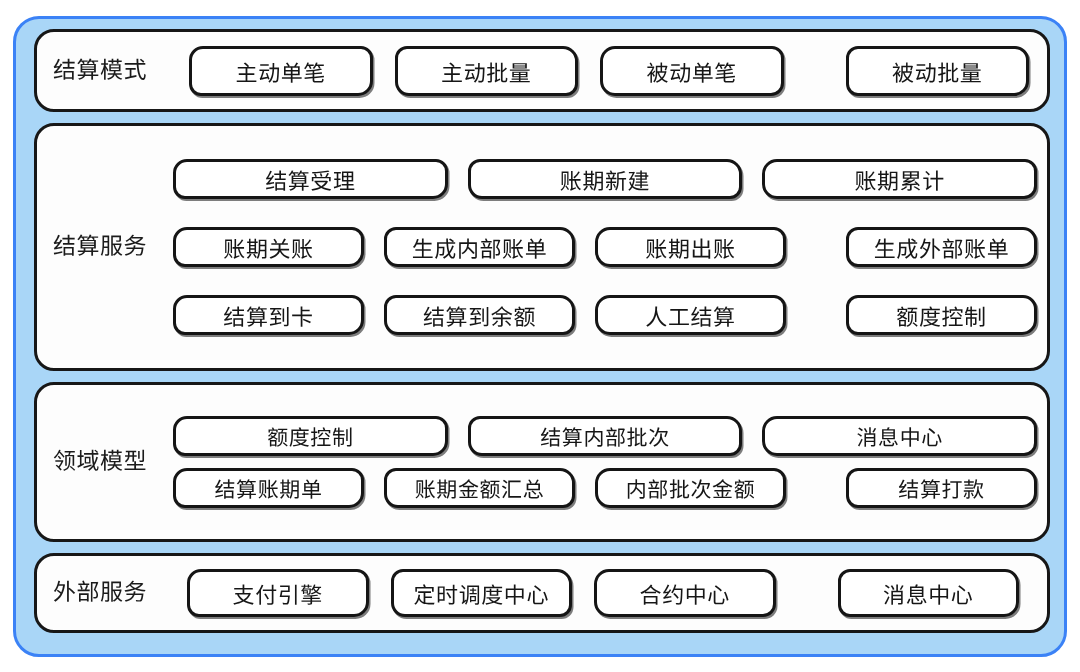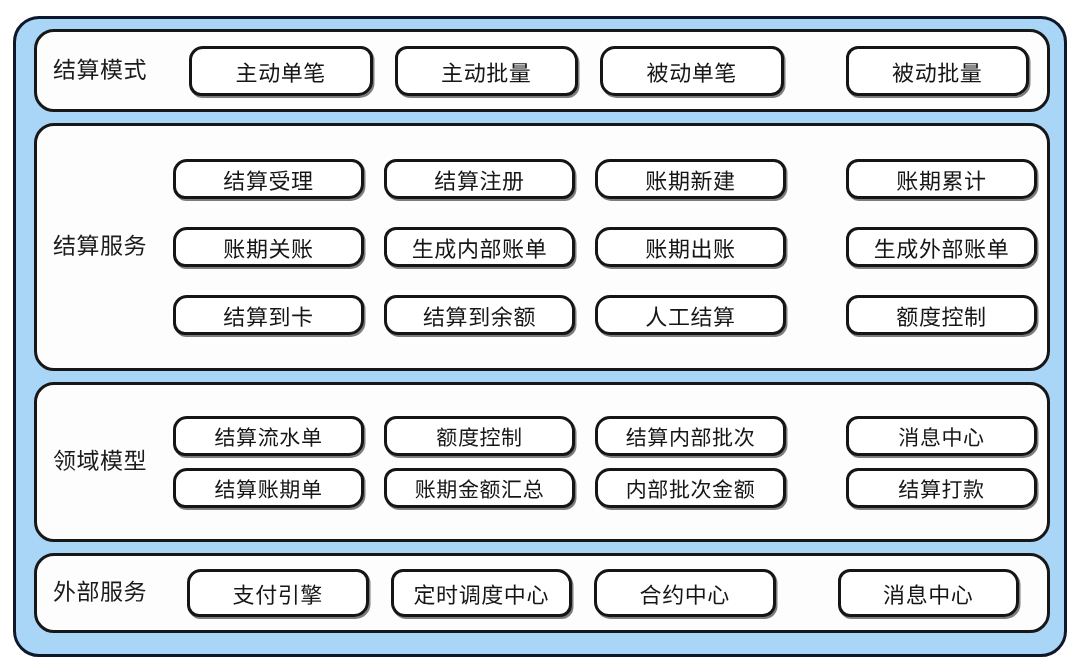--- a/index.html
+++ b/index.html
@@ -25,21 +25,21 @@
 
   
   .outer-frame {
     position: absolute;
     left: 13px;
     top: 16px;
     width: 1054px;
     height: 641px;
     box-sizing: border-box;
     background: #a9d6f7;
-    border: 3px solid #0f172a;
+    border: 3px solid #3b82f6;
     border-radius: 26px;
     padding: 10px 14px 10px 18px;
     display: flex;
     flex-direction: column;
     gap: 11px;
   }
 
   
   .panel {
     position: relative;
@@ -148,21 +148,20 @@
           <div class="node">被动批量</div>
         </div>
       </div>
     </div>
 
     <div class="panel panel-service">
       <div class="panel-label">结算服务</div>
       <div class="panel-body">
         <div class="row">
           <div class="node">结算受理</div>
-          <div class="node">结算注册</div>
           <div class="node">账期新建</div>
           <div class="node">账期累计</div>
         </div>
         <div class="row">
           <div class="node">账期关账</div>
           <div class="node">生成内部账单</div>
           <div class="node">账期出账</div>
           <div class="node">生成外部账单</div>
         </div>
         <div class="row">
@@ -171,21 +170,20 @@
           <div class="node">人工结算</div>
           <div class="node">额度控制</div>
         </div>
       </div>
     </div>
 
     <div class="panel panel-domain">
       <div class="panel-label">领域模型</div>
       <div class="panel-body">
         <div class="row">
-          <div class="node">结算流水单</div>
           <div class="node">额度控制</div>
           <div class="node">结算内部批次</div>
           <div class="node">消息中心</div>
         </div>
         <div class="row">
           <div class="node">结算账期单</div>
           <div class="node">账期金额汇总</div>
           <div class="node">内部批次金额</div>
           <div class="node">结算打款</div>
         </div>

